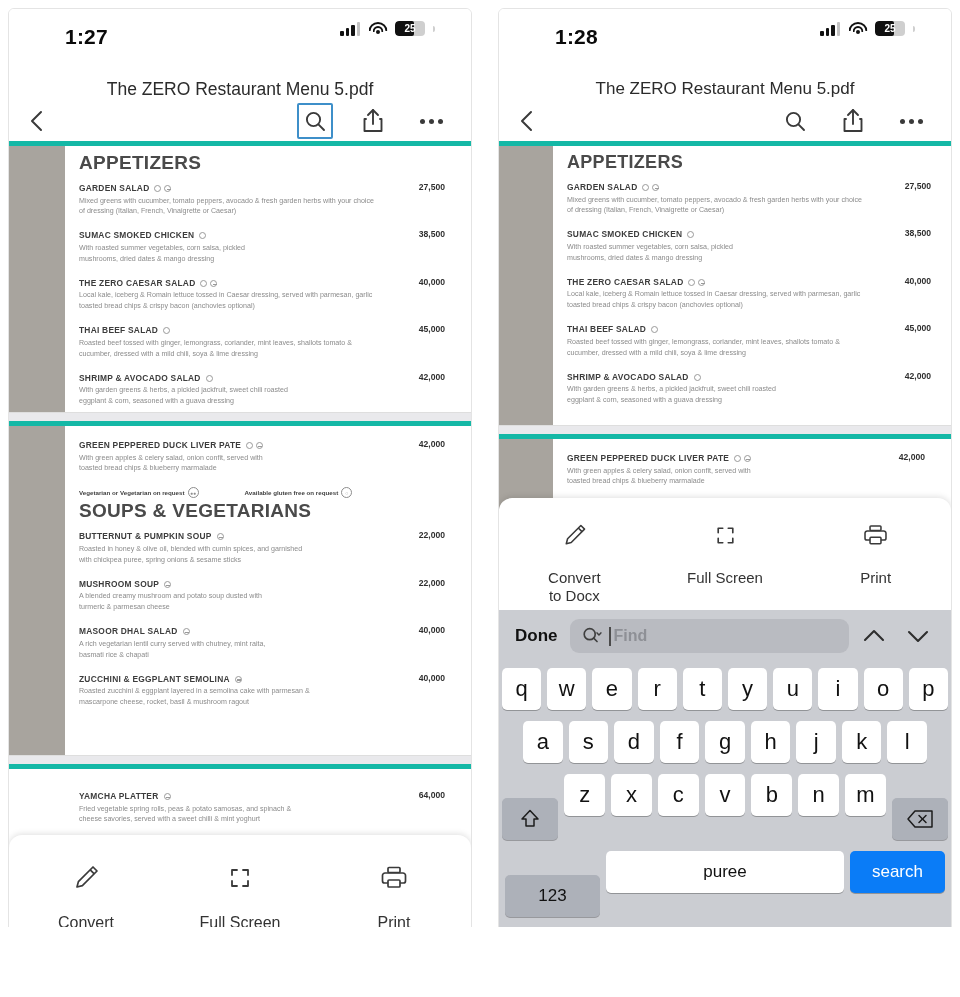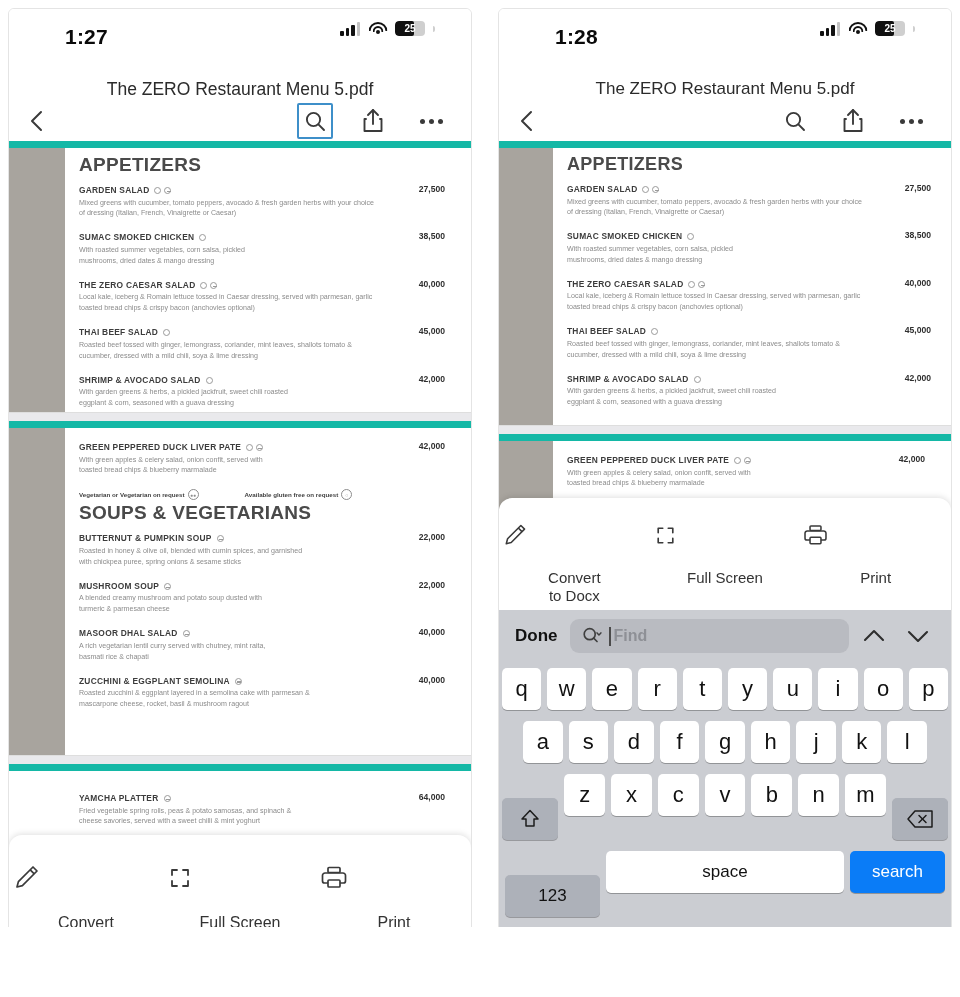--- a/index.html
+++ b/index.html
@@ -86,21 +86,21 @@
 
   
   .pdf-area {
     position: relative;
     background: #efefef;
     overflow: hidden;
   }
   .pdf-page {
     position: relative;
     background: #ffffff;
-    border-top: 7px solid #14b8a6;
+    border-top: 5px solid #14b8a6;
     border-bottom: 1px solid #dedede;
     overflow: hidden;
   }
   .pdf-gap { height: 8px; background: #e9e9ec; }
   .page-strip {
     position: absolute; left: 0; top: 0; bottom: 0; width: 56px;
     background: #a8a49e;
   }
   .phone.right .page-strip { width: 54px; }
   .page-body { position: relative; padding: 6px 26px 10px 70px; }
@@ -154,21 +154,21 @@
     border-radius: 13px 13px 0 0;
     box-shadow: 0 -1px 6px rgba(0,0,0,.13);
     z-index: 5;
   }
   .sheet-row {
     display: flex; align-items: flex-start;
     padding: 26px 0 6px 0;
   }
   .sheet-btn {
     flex: 1; display:flex; flex-direction: column;
-    gap: 18px;
+    align-items:center; gap: 18px;
   }
   .sheet-label {
     font-size: 16px; color: #333; text-align:center; line-height: 1.25;
     white-space: pre-line;
   }
   .phone.right .sheet-label { font-size: 15px; }
   .home-indicator {
     width: 168px; height: 6px; border-radius: 3px;
     background: #000; margin: 14px auto 9px auto;
   }
@@ -703,21 +703,21 @@
             <div class="key gray">
               <svg width="28" height="22" viewBox="0 0 28 22">
                 <path d="M9 3 L26 3 L26 19 L9 19 L2 11 Z" fill="none" stroke="#1c1c1c" stroke-width="1.5" stroke-linejoin="round"></path>
                 <line x1="13" y1="7.5" x2="20" y2="14.5" stroke="#1c1c1c" stroke-width="1.5" stroke-linecap="round"></line>
                 <line x1="20" y1="7.5" x2="13" y2="14.5" stroke="#1c1c1c" stroke-width="1.5" stroke-linecap="round"></line>
               </svg>
             </div>
           </div>
           <div class="krow r4">
             <div class="key gray num">123</div>
-            <div class="key space">space</div>
+            <div class="key space">puree</div>
             <div class="key search">search</div>
           </div>
           <div class="kbottom">
             <svg width="28" height="28" viewBox="0 0 28 28">
               <circle cx="14" cy="14" r="11" fill="none" stroke="#3a3a3a" stroke-width="1.6"></circle>
               <circle cx="10" cy="11" r="1.4" fill="#3a3a3a"></circle>
               <circle cx="18" cy="11" r="1.4" fill="#3a3a3a"></circle>
               <path d="M8 15.5 A6.5 6.5 0 0 0 20 15.5 Z" fill="#3a3a3a"></path>
             </svg>
             <svg width="24" height="30" viewBox="0 0 24 30">

